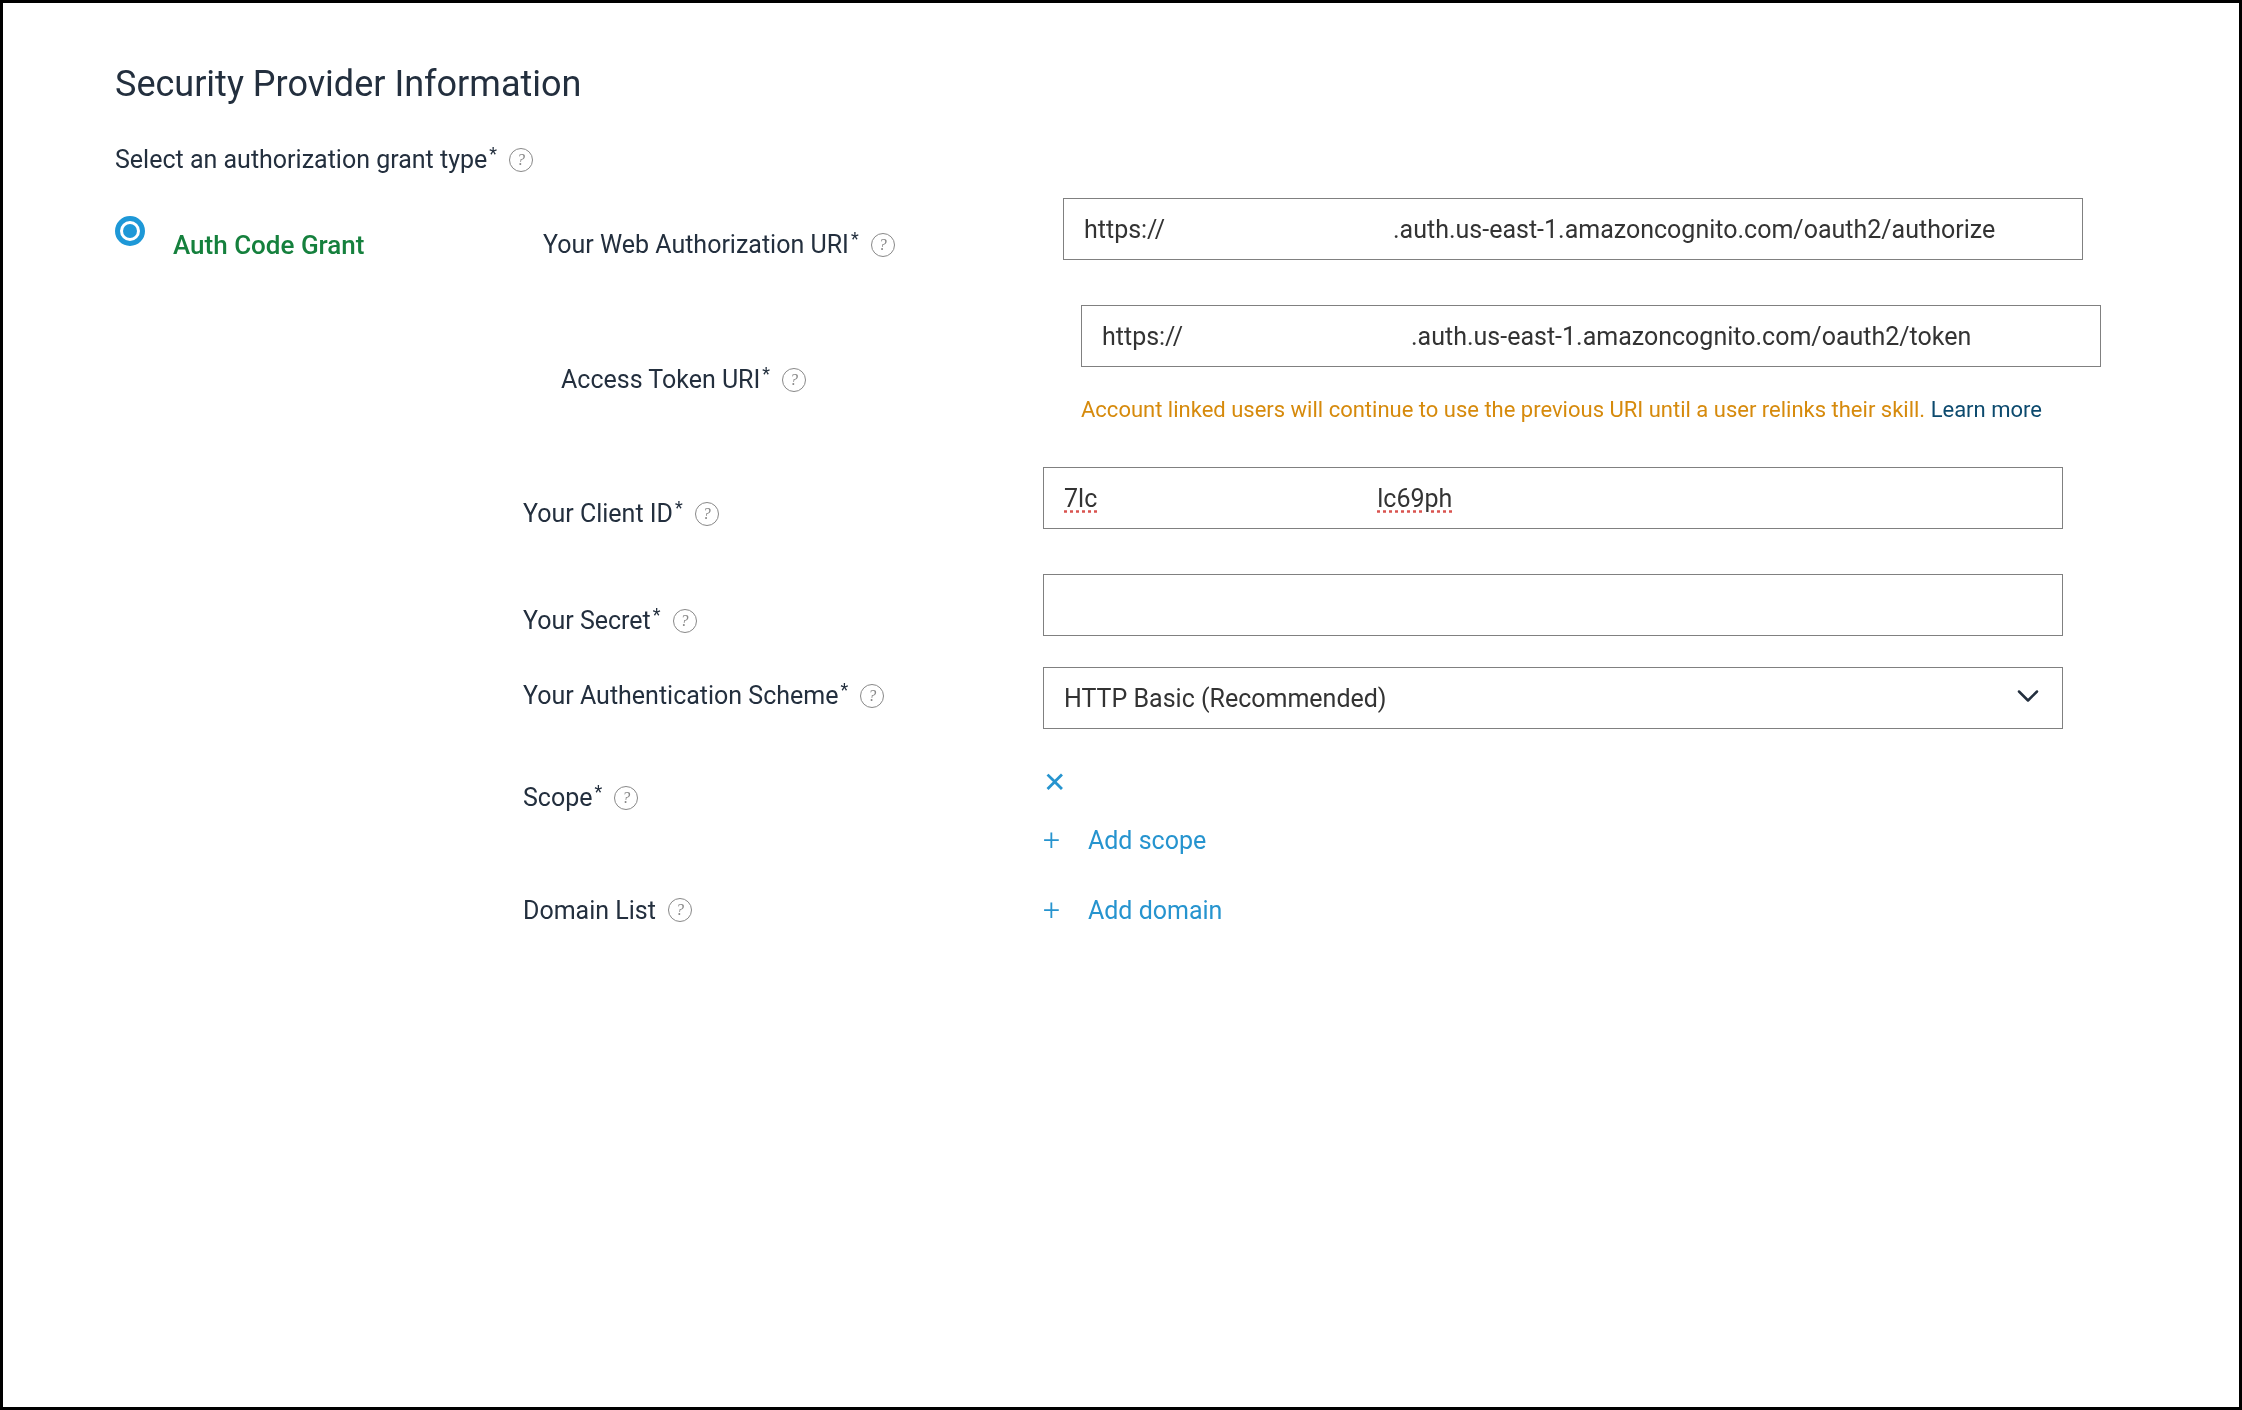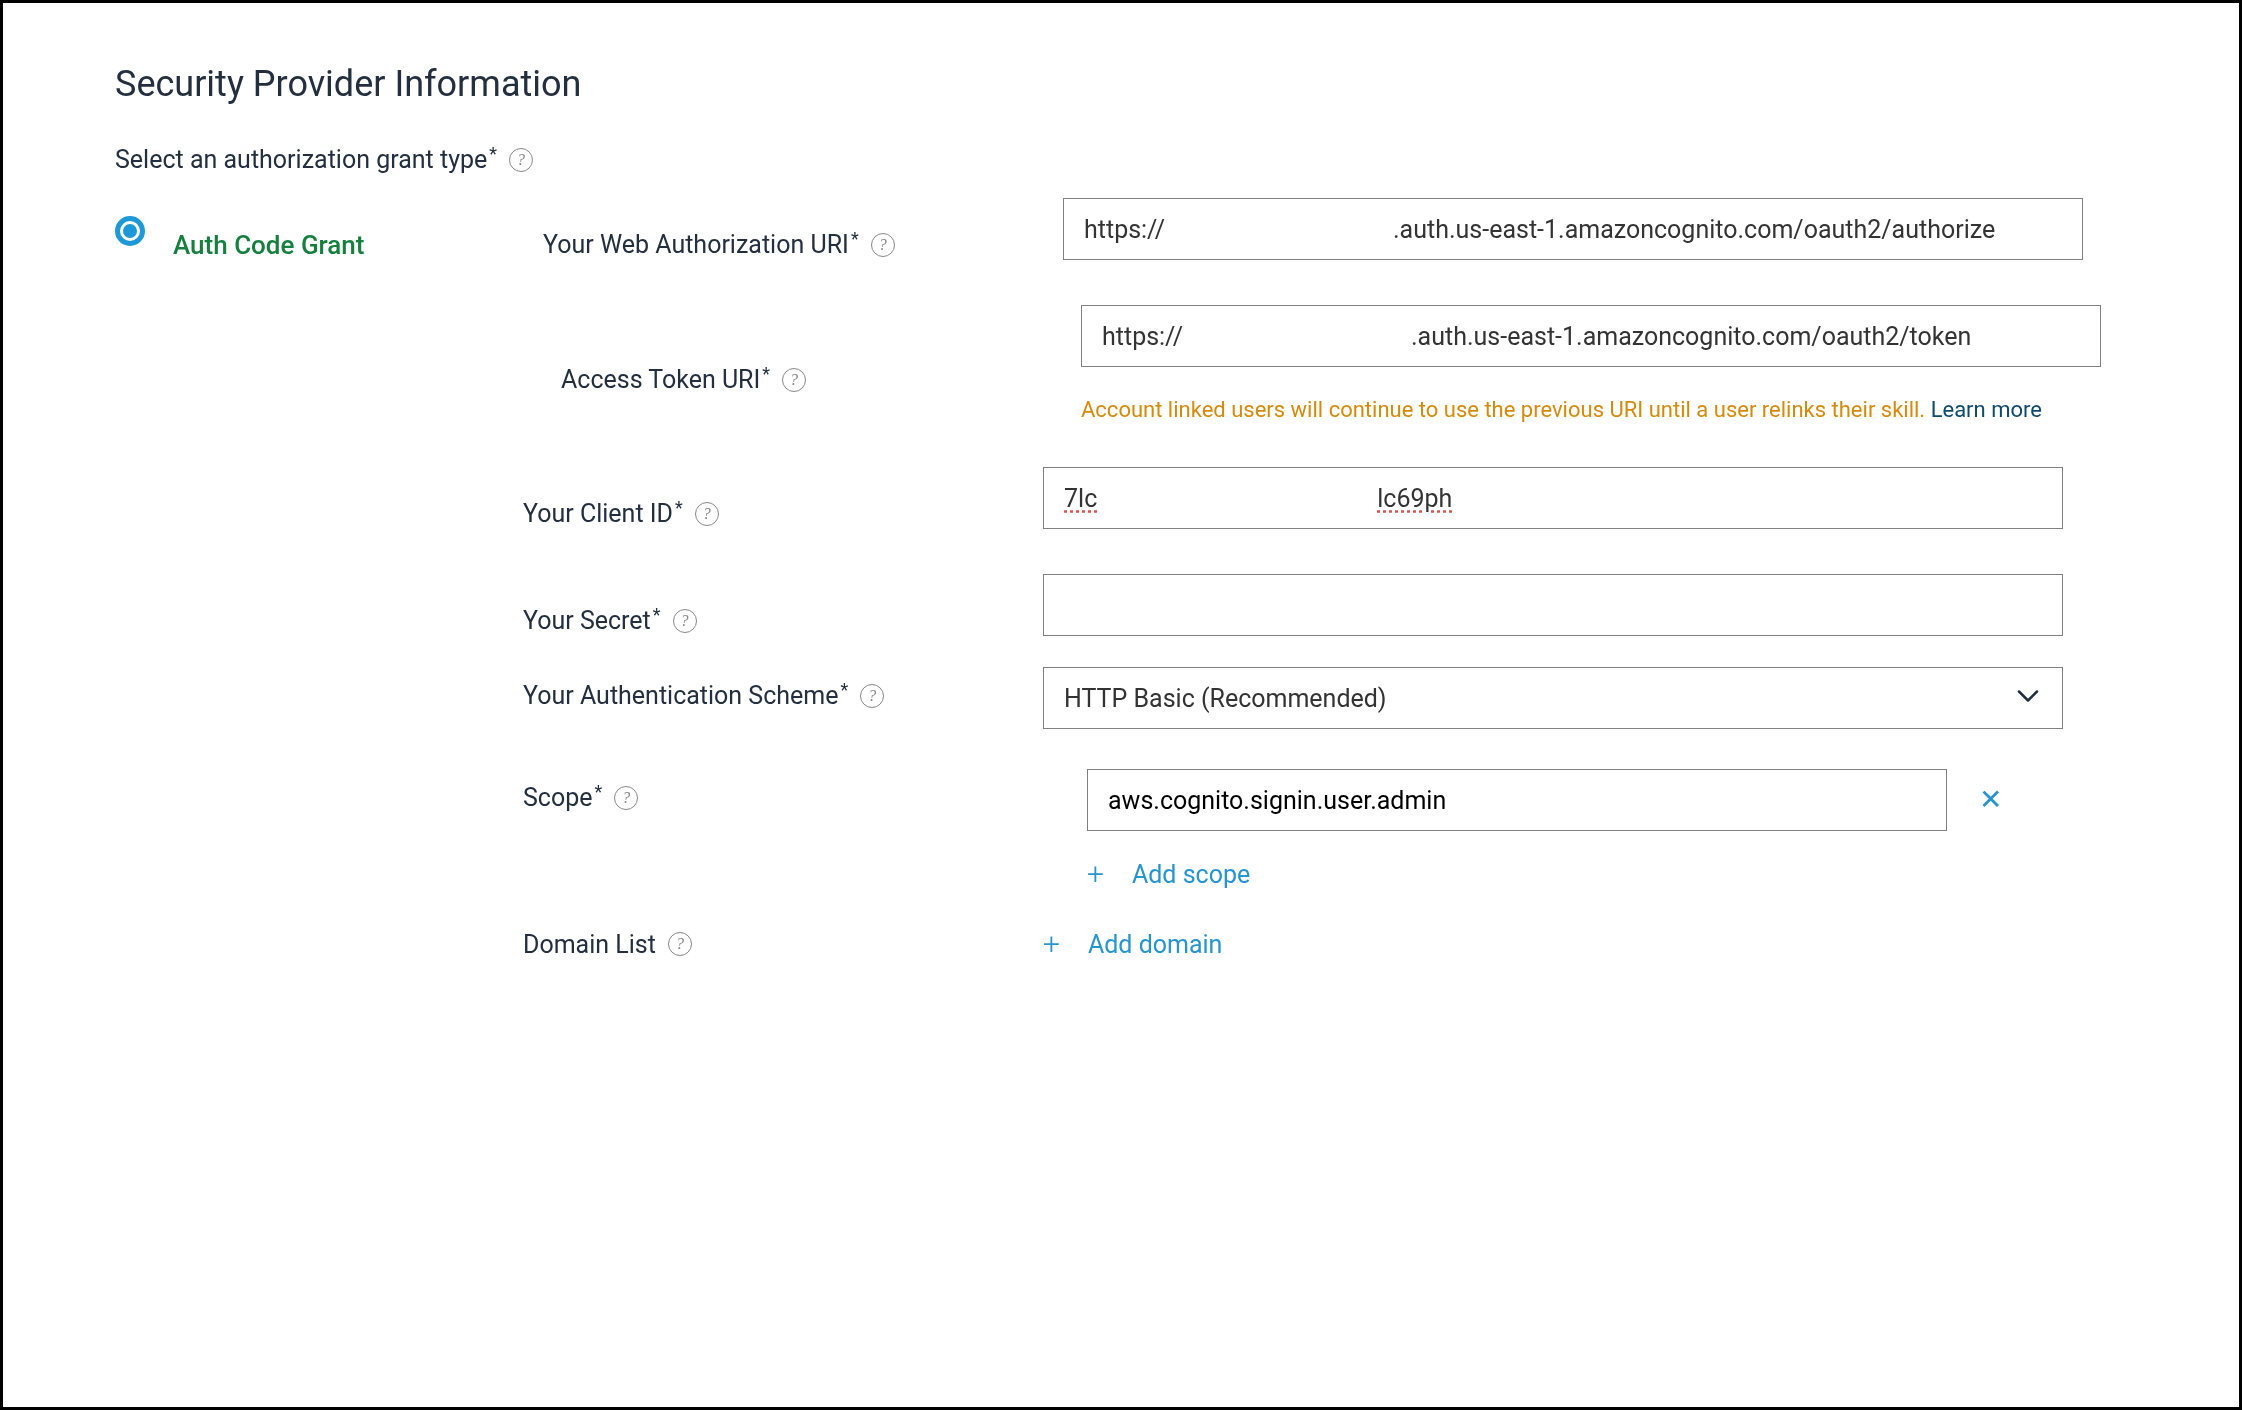--- a/index.html
+++ b/index.html
@@ -255,30 +255,29 @@
             <input type="text" readonly="" class="text-input select-box" value="HTTP Basic (Recommended)" style="">
             <span class="select-chevron">
               <svg width="22" height="14" viewBox="0 0 22 14">
                   <path d="M2 2 L11 11 L20 2" stroke="#232f3e" stroke-width="2.5" fill="none" stroke-linecap="round" stroke-linejoin="round"></path>
                 </svg>
             </span>
           </div>
         </div>
       </div>
 
-      <div class="field-row scope-row" style="margin-bottom:40px;gap:44px;">
+      <div class="field-row scope-row" style="margin-bottom:40px;">
         <div class="label-col">
           <span>Scope</span>
             <span class="req-asterisk">*</span>
           <span class="help-icon">?</span>
         </div>
         <div class="input-col">
           <div class="scope-list">
             <div class="scope-item">
-              <input type="text" class="scope-input" value="aws.cognito.signin.user.admin" style="">
               <span class="remove-x">✕</span>
             </div>
             <div class="add-row">
               <span class="plus-icon">+</span>
               <span>Add scope</span>
             </div>
           </div>
         </div>
       </div>
 

